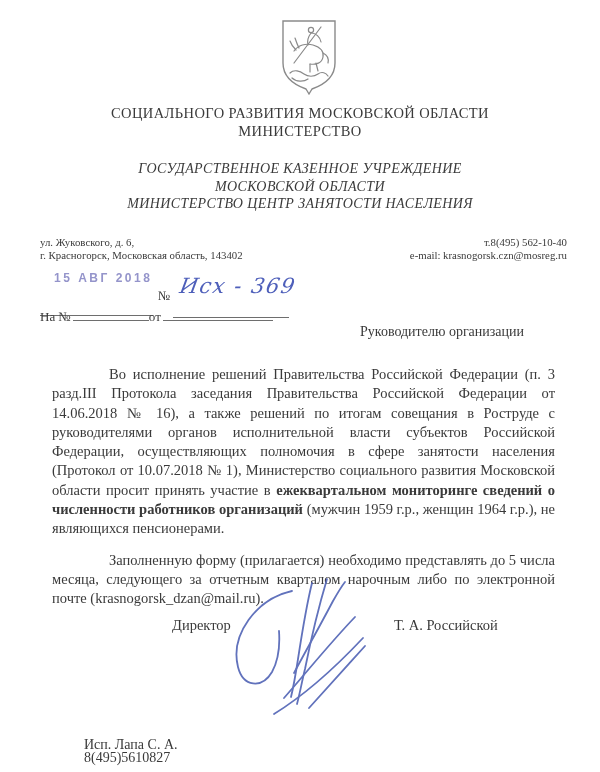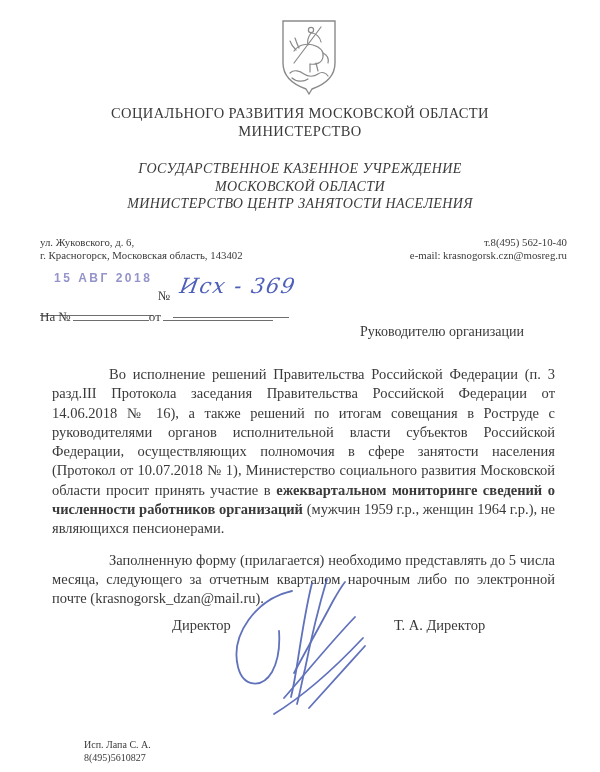--- a/index.html
+++ b/index.html
@@ -55,21 +55,21 @@
     font-size:14.5px; line-height:19.3px;
     text-align:justify;
   }
   .body-text p { margin:12px; text-indent:57px; }
   .body-text b { font-weight:700; }
   
   .sign-title { position:absolute; left:172px; top:617px; font-size:14.5px; }
   .sign-name  { position:absolute; left:394px; top:617px; font-size:14.5px; }
   .signature-svg { position:absolute; left:214px; top:577px; }
   
-  .footer { position:absolute; left:84px; top:738px; font-size:10px; line-height:13px; }
+  .footer { position:absolute; left:84px; top:738px; font-size:14px; line-height:13px; }
 </style>
 </head>
 <body>
 
 <div class="page">
 
   <div class="emblem">
     <svg width="58" height="78" viewBox="0 0 58 78" fill="none">
       <g stroke="#8a8a8a" stroke-width="1.2" fill="none" stroke-linecap="round">
 
@@ -130,21 +130,21 @@
   </div>
 
   <div class="addressee">Руководителю организации</div>
 
   <div class="body-text">
     <p><span>Во исполнение решений Правительства Российской Федерации (п. 3 разд.III Протокола заседания Правительства Российской Федерации от 14.06.2018 № 16), а также решений по итогам совещания в Роструде с руководителями органов исполнительной власти субъектов Российской Федерации, осуществляющих полномочия в сфере занятости населения (Протокол от 10.07.2018 № 1), Министерство социального развития Московской области просит принять участие в </span><b>ежеквартальном мониторинге сведений о численности работников организаций</b><span> (мужчин 1959 г.р., женщин 1964 г.р.), не являющихся пенсионерами.</span></p>
     <p>Заполненную форму (прилагается) необходимо представлять до 5 числа месяца, следующего за отчетным кварталом нарочным либо по электронной почте (krasnogorsk_dzan@mail.ru).</p>
   </div>
 
   <div class="sign-title">Директор</div>
-  <div class="sign-name">Т. А. Директор</div>
+  <div class="sign-name">Т. А. Российской</div>
 
   <div class="signature-svg">
     <svg width="190" height="142" viewBox="0 0 190 142" fill="none">
       <g stroke="#5063b5" stroke-width="1.8" fill="none" stroke-linecap="round" opacity="0.9">
         <path d="M78 14 C42 22 16 58 24 90 C29 110 48 112 58 95 C64 84 66 68 65 54"></path>
         <path d="M98 6 C92 30 88 56 84 82 C82 95 80 108 77 120"></path>
         <path d="M113 2 C104 32 97 62 91 92 C88 104 86 116 83 127"></path>
         <path d="M80 96 C94 70 108 45 119 24 C123 17 127 10 131 5"></path>
         <path d="M70 121 C92 96 116 66 141 40"></path>
         <path d="M95 131 C112 112 132 90 151 69"></path>

